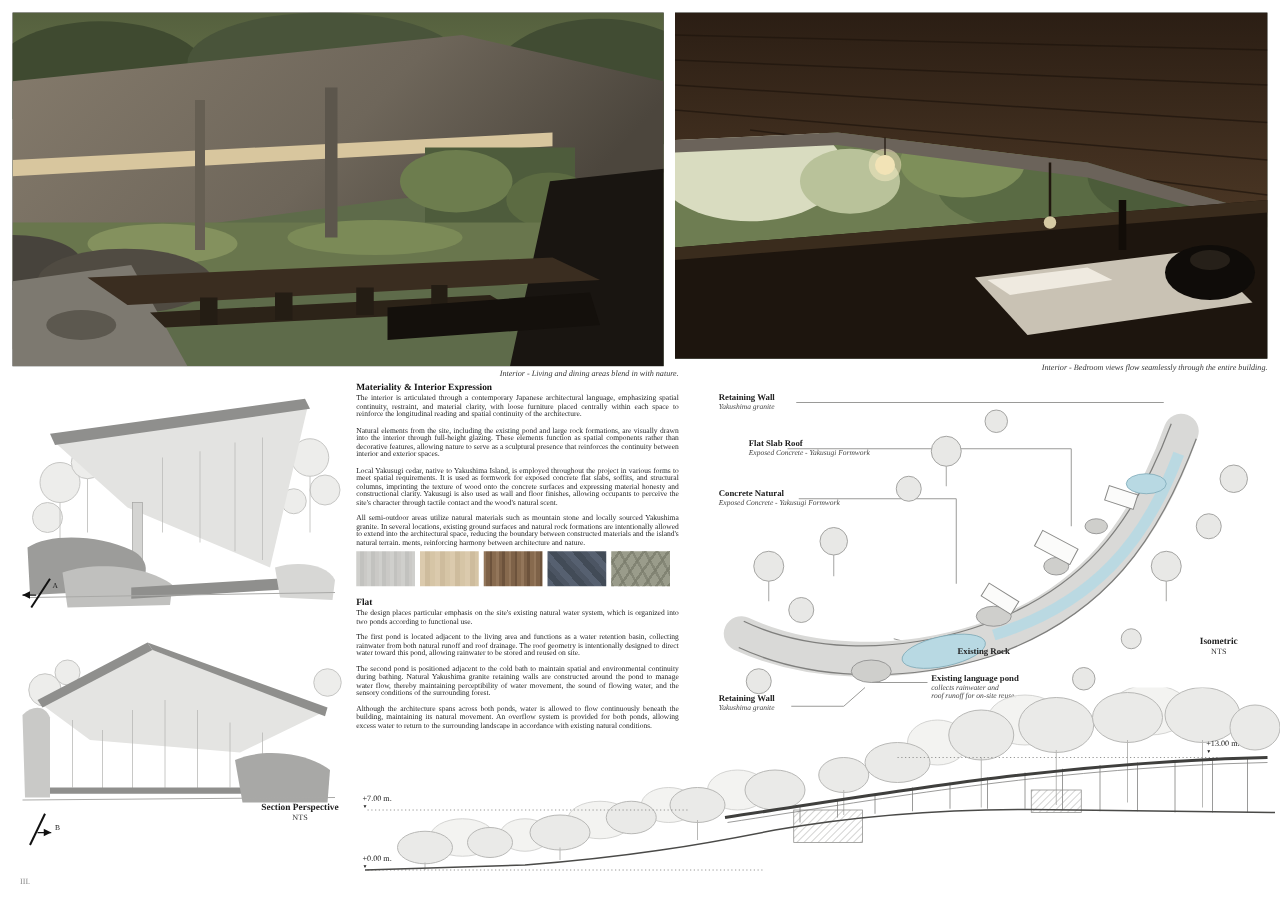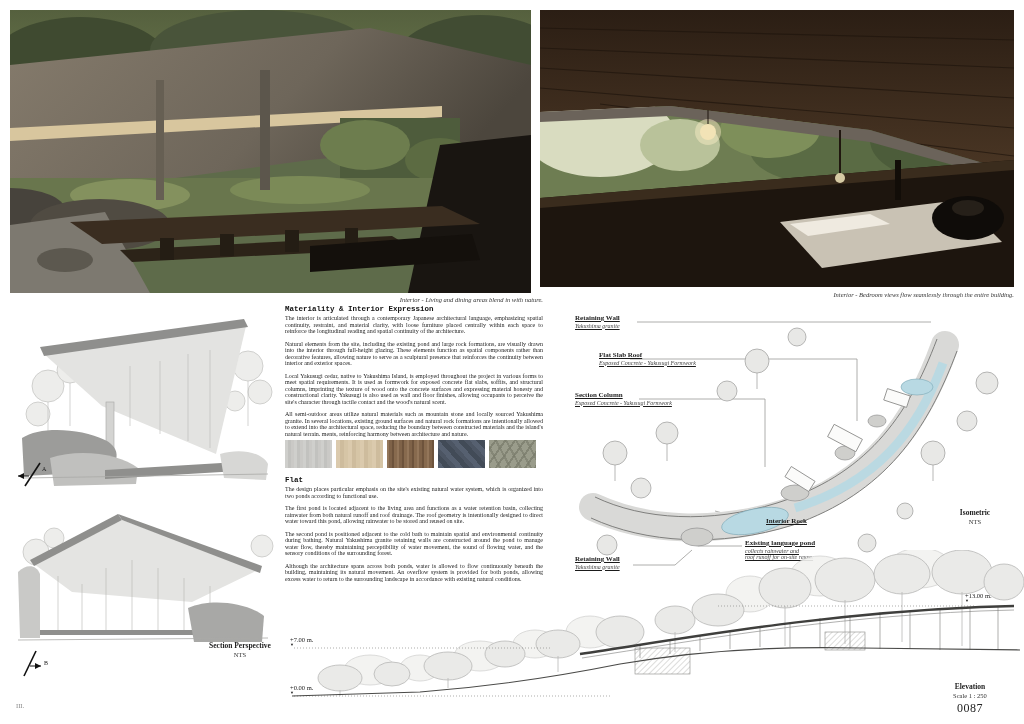--- a/index.html
+++ b/index.html
@@ -2,32 +2,32 @@
 <html><head>
 <meta charset="utf-8">
 <style>
   html,body{margin:0;padding:0;}
   .board{position:relative;width:1024px;height:724px;background:#ffffff;overflow:hidden;
          font-family:"Liberation Serif", serif;color:#1b1b1b;}
   .abs{position:absolute;}
   .photo{position:absolute;overflow:hidden;background:#444;}
   .caption{position:absolute;font-style:italic;font-size:6.5px;color:#333;text-align:right;line-height:1.2;}
   .textcol{position:absolute;left:285px;top:305px;width:258px;}
-  .h-sec{font-size:7.5px;font-weight:bold;color:#111;margin:0 0 2px 0;font-family:Liberation Mono, monospace;}
+  .h-sec{font-size:7.5px;font-weight:bold;color:#111;margin:0 0 2px 0;}
   .para{font-size:6px;line-height:6.5px;text-align:justify;margin:0 0 6px 0;color:#1c1c1c;}
   .swatches{display:flex;gap:4px;margin:2px 0 8px 0;}
   .swatch{width:47px;height:28px;}
   .sw-concrete{background:repeating-linear-gradient(90deg,#cfcfcc 0 3px,#c2c2bf 3px 6px,#cac9c6 6px 9px);}
   .sw-cedar{background:repeating-linear-gradient(90deg,#dbcaad 0 4px,#cebc9d 4px 8px,#d6c5a6 8px 12px);}
   .sw-plank{background:repeating-linear-gradient(90deg,#93765a 0 2px,#7e6248 2px 5px,#6d533c 5px 7px,#876a4e 7px 10px);}
   .sw-granite{background:repeating-linear-gradient(48deg,#566070 0 5px,#424b57 5px 10px,#4c5563 10px 14px);}
   .sw-stone{background:
       repeating-linear-gradient(62deg,rgba(122,124,108,.65) 0 2px,rgba(0,0,0,0) 2px 9px),
       repeating-linear-gradient(-55deg,rgba(110,112,96,.55) 0 2px,rgba(0,0,0,0) 2px 8px),#9a9c8b;}
-  .iso-label{position:absolute;line-height:1.1;text-decoration:underline;}
+  .iso-label{position:absolute;line-height:1.1;}
   .iso-title{display:block;font-size:7px;font-weight:bold;color:#222;}
   .iso-sub{display:block;font-size:6px;font-style:italic;color:#444;}
   .drawing-title{position:absolute;text-align:center;}
   .dt-main{display:block;font-size:7.5px;font-weight:bold;color:#222;text-align:center;}
   .dt-scale{display:block;font-size:6.5px;color:#333;margin-top:1px;}
   .pageno{display:block;font-size:12px;color:#222;margin-top:2px;letter-spacing:.5px;}
   .level{position:absolute;font-size:6.5px;color:#222;line-height:1.1;}
   .level .tri{display:block;font-size:4px;color:#222;margin-top:0px;}
   .folio{position:absolute;font-size:6.5px;color:#888;}
   .marker{position:absolute;}
@@ -283,25 +283,25 @@
 
   <div class="iso-label" style="left:575px;top:315px;">
     <span class="iso-title">Retaining Wall</span>
     <span class="iso-sub">Yakushima granite</span>
   </div>
   <div class="iso-label" style="left:599px;top:352px;">
     <span class="iso-title">Flat Slab Roof</span>
     <span class="iso-sub">Exposed Concrete - Yakusugi Formwork</span>
   </div>
   <div class="iso-label" style="left:575px;top:392px;">
-    <span class="iso-title">Section Column</span>
+    <span class="iso-title">Concrete Natural</span>
     <span class="iso-sub">Exposed Concrete - Yakusugi Formwork</span>
   </div>
   <div class="iso-label" style="left:766px;top:518px;">
-    <span class="iso-title">Interior Rock</span>
+    <span class="iso-title">Existing Rock</span>
   </div>
   <div class="iso-label" style="left:745px;top:540px;">
     <span class="iso-title">Existing language pond</span>
     <span class="iso-sub">collects rainwater and</span>
     <span class="iso-sub">roof runoff for on-site reuse.</span>
   </div>
   <div class="iso-label" style="left:575px;top:556px;">
     <span class="iso-title">Retaining Wall</span>
     <span class="iso-sub">Yakushima granite</span>
   </div>
@@ -392,21 +392,16 @@
   </div>
   <div class="level" style="left:290px;top:636px;">
     <span>+7.00 m.</span>
     <span class="tri">▼</span>
   </div>
   <div class="level" style="left:290px;top:684px;">
     <span>+0.00 m.</span>
     <span class="tri">▼</span>
   </div>
 
-  <div class="drawing-title" style="left:925px;top:682px;width:90px;">
-    <span class="dt-main">Elevation</span>
-    <span class="dt-scale">Scale 1 : 250</span>
-    <span class="pageno">0087</span>
-  </div>
 
   <div class="folio" style="left:16px;top:702px;">III.</div>
 
 </div>
 
 </body></html>

